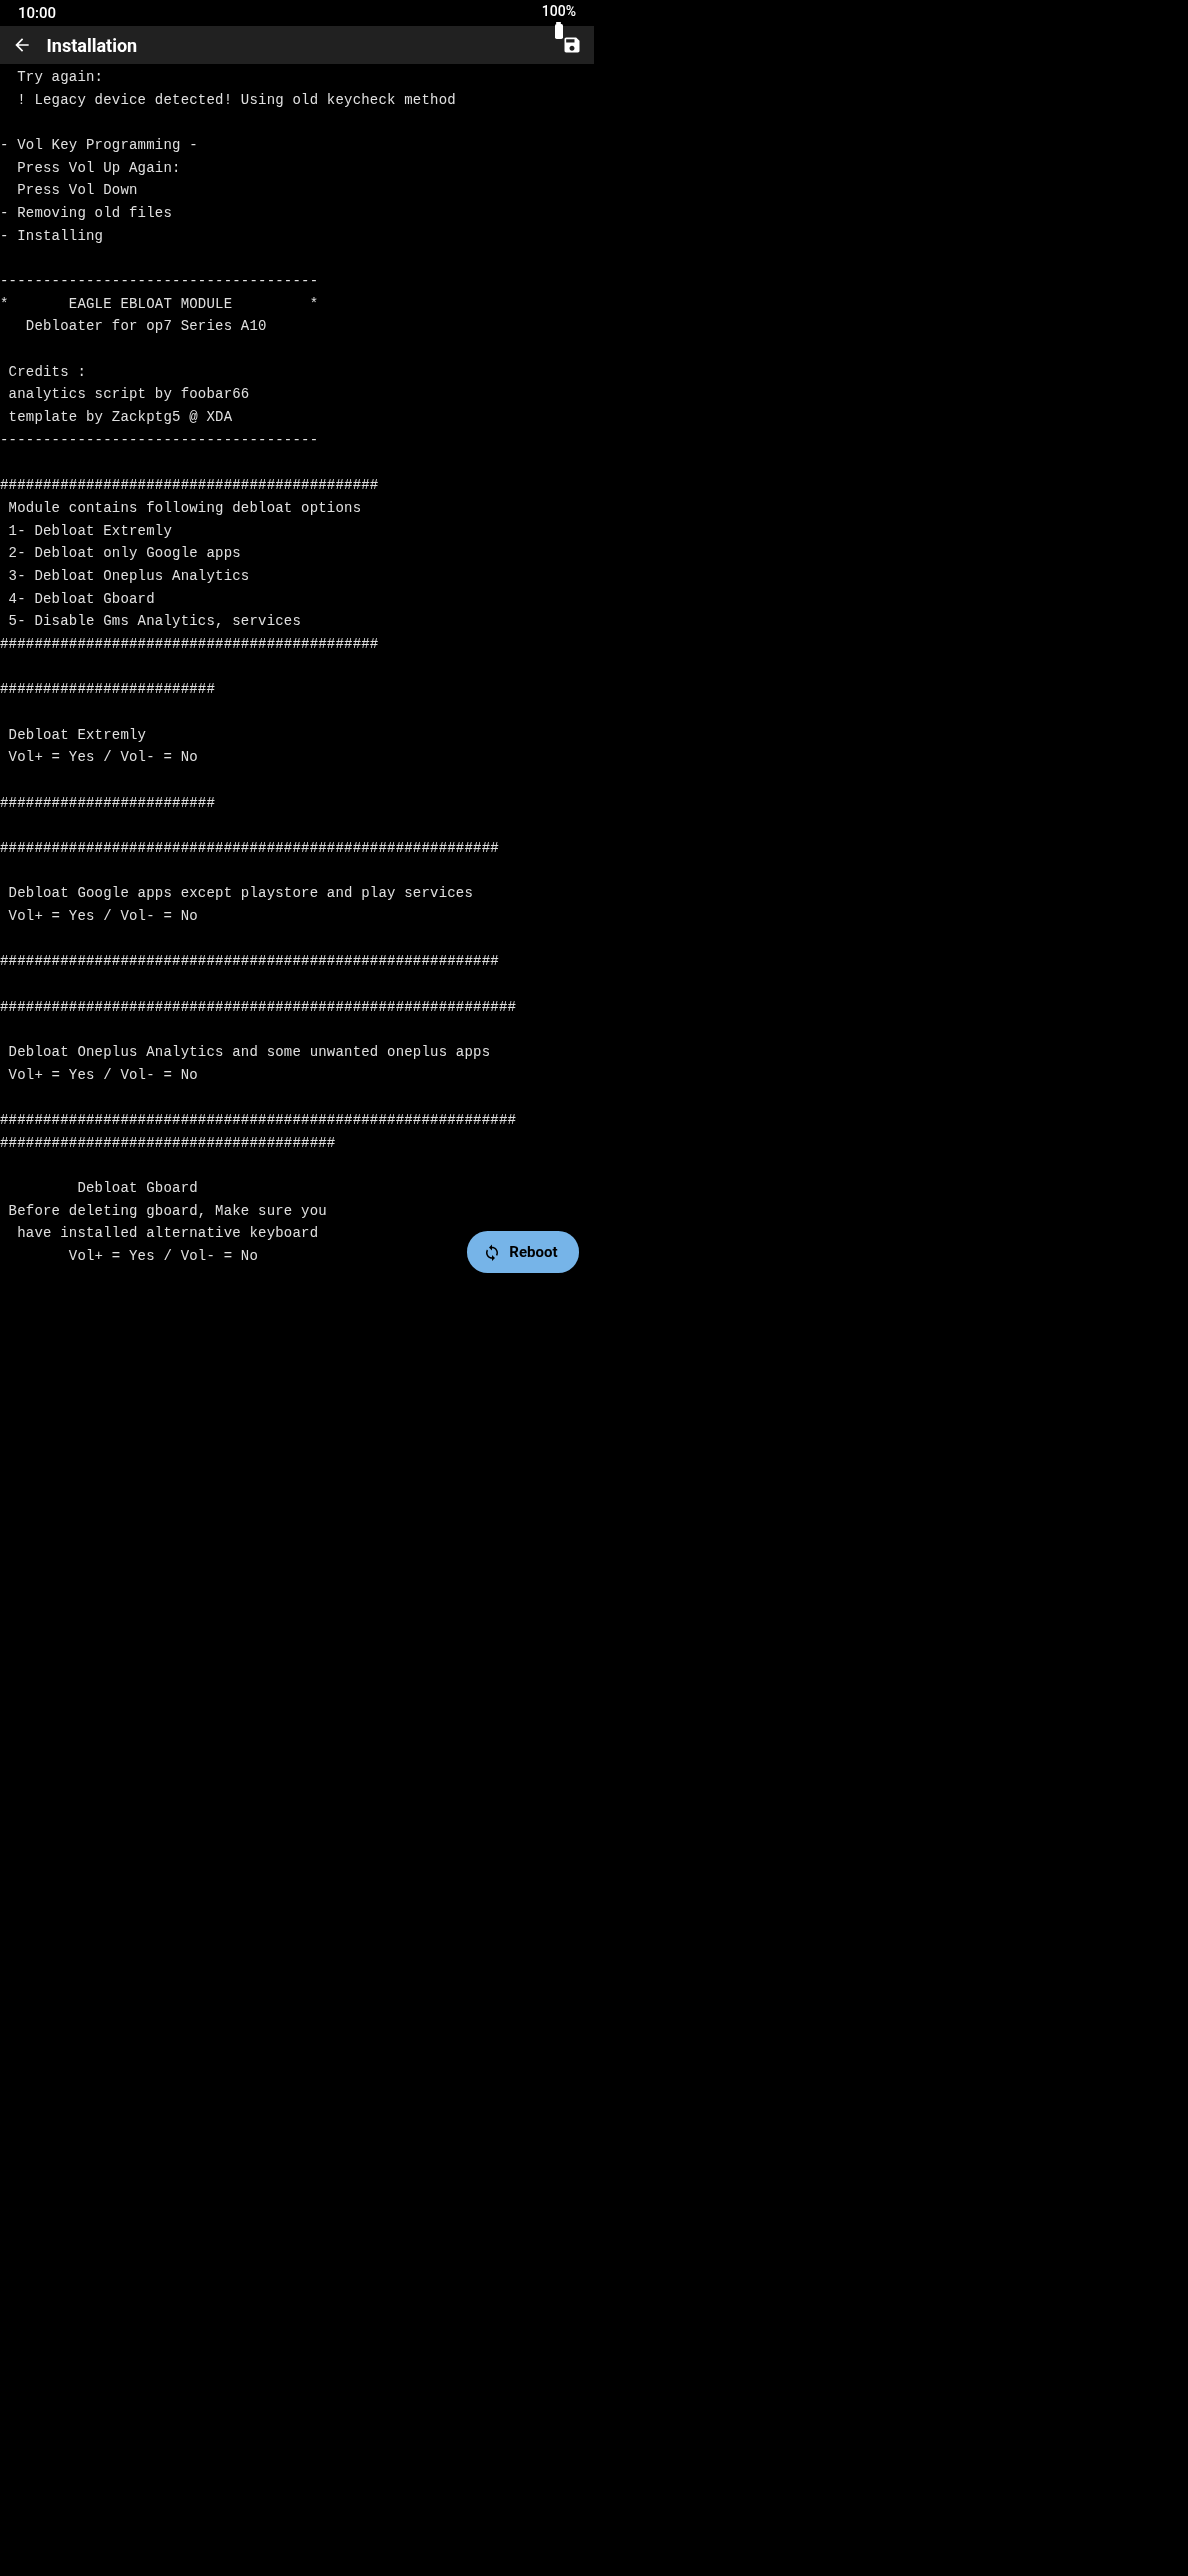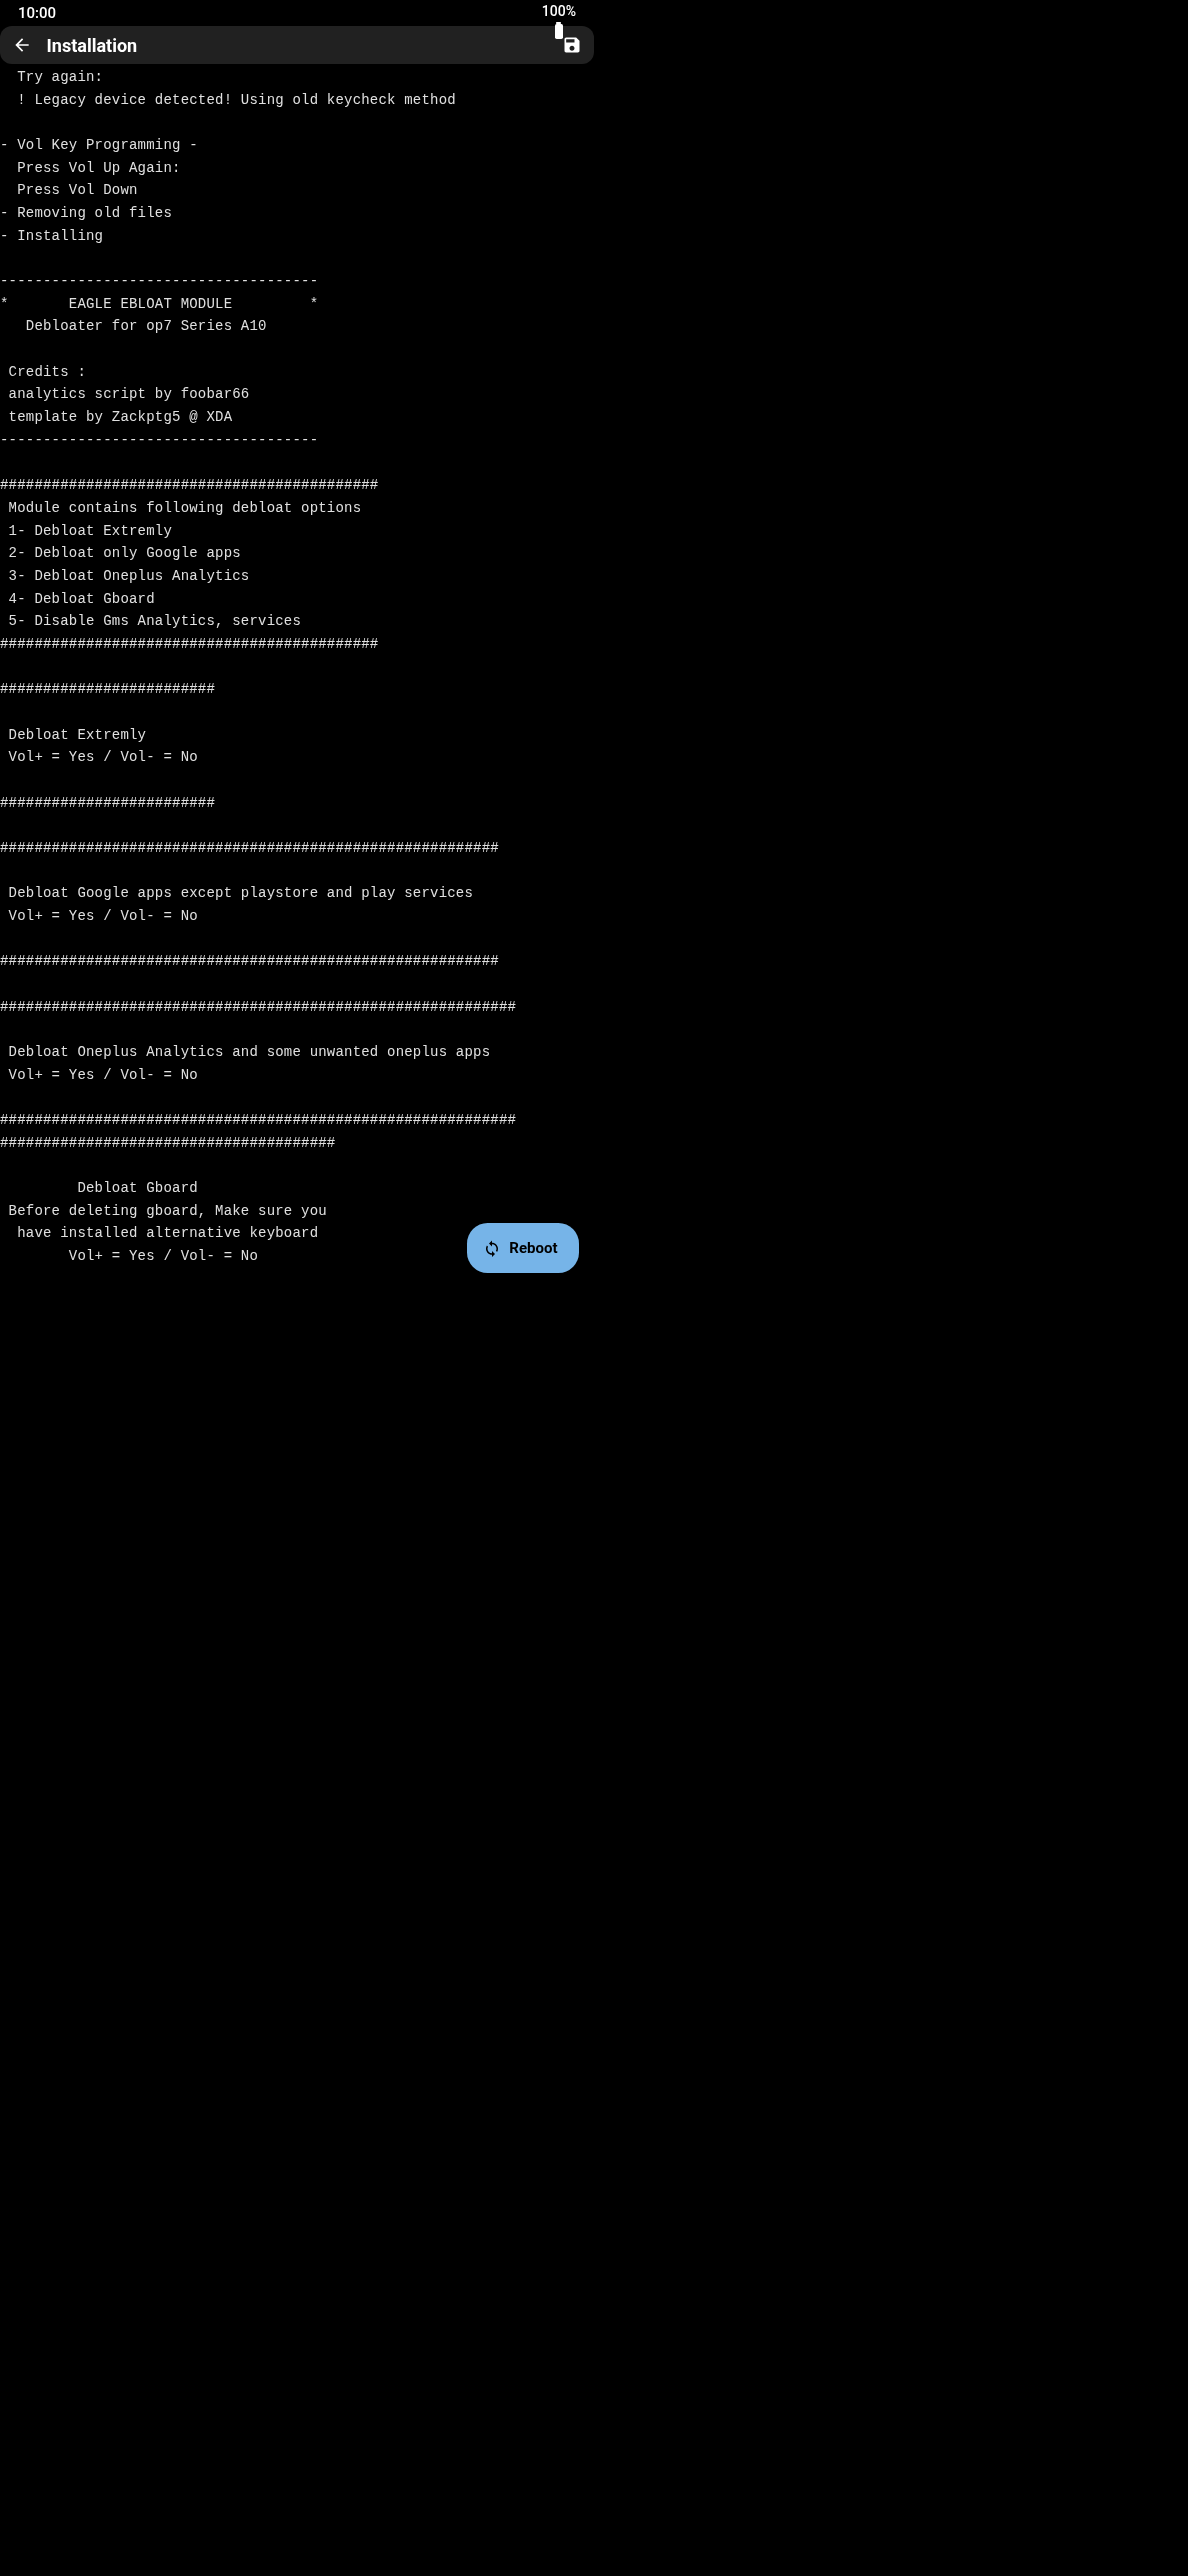--- a/index.html
+++ b/index.html
@@ -60,21 +60,20 @@
       background: #fff;
       border-radius: 0.8px;
     }
     .app-bar {
       height: 38px;
       background: #212121;
       display: flex;
       align-items: center;
       padding: 0 11.6px;
       gap: 15px;
-      border-radius: 12px;
     }
     .back-arrow {
       width: 20px;
       height: 20px;
       display: flex;
       align-items: center;
       justify-content: center;
       cursor: pointer;
     }
     .back-arrow svg { fill: #fff; }
@@ -97,21 +96,21 @@
       white-space: pre;
       color: #e0e0e0;
       letter-spacing: 0.2px;
     }
     .fab {
       position: absolute;
       bottom: 15px;
       right: 15px;
       background: #76b4e8;
       color: #000;
-      height: 50px;
+      height: 42px;
       padding: 0 21.5px 0 16.5px;
       border-radius: 20.6px;
       display: flex;
       align-items: center;
       gap: 8.3px;
       font-size: 15px;
       font-weight: 700;
       cursor: pointer;
       box-shadow: 0 3.3px 10px rgba(0,0,0,0.4);
     }

